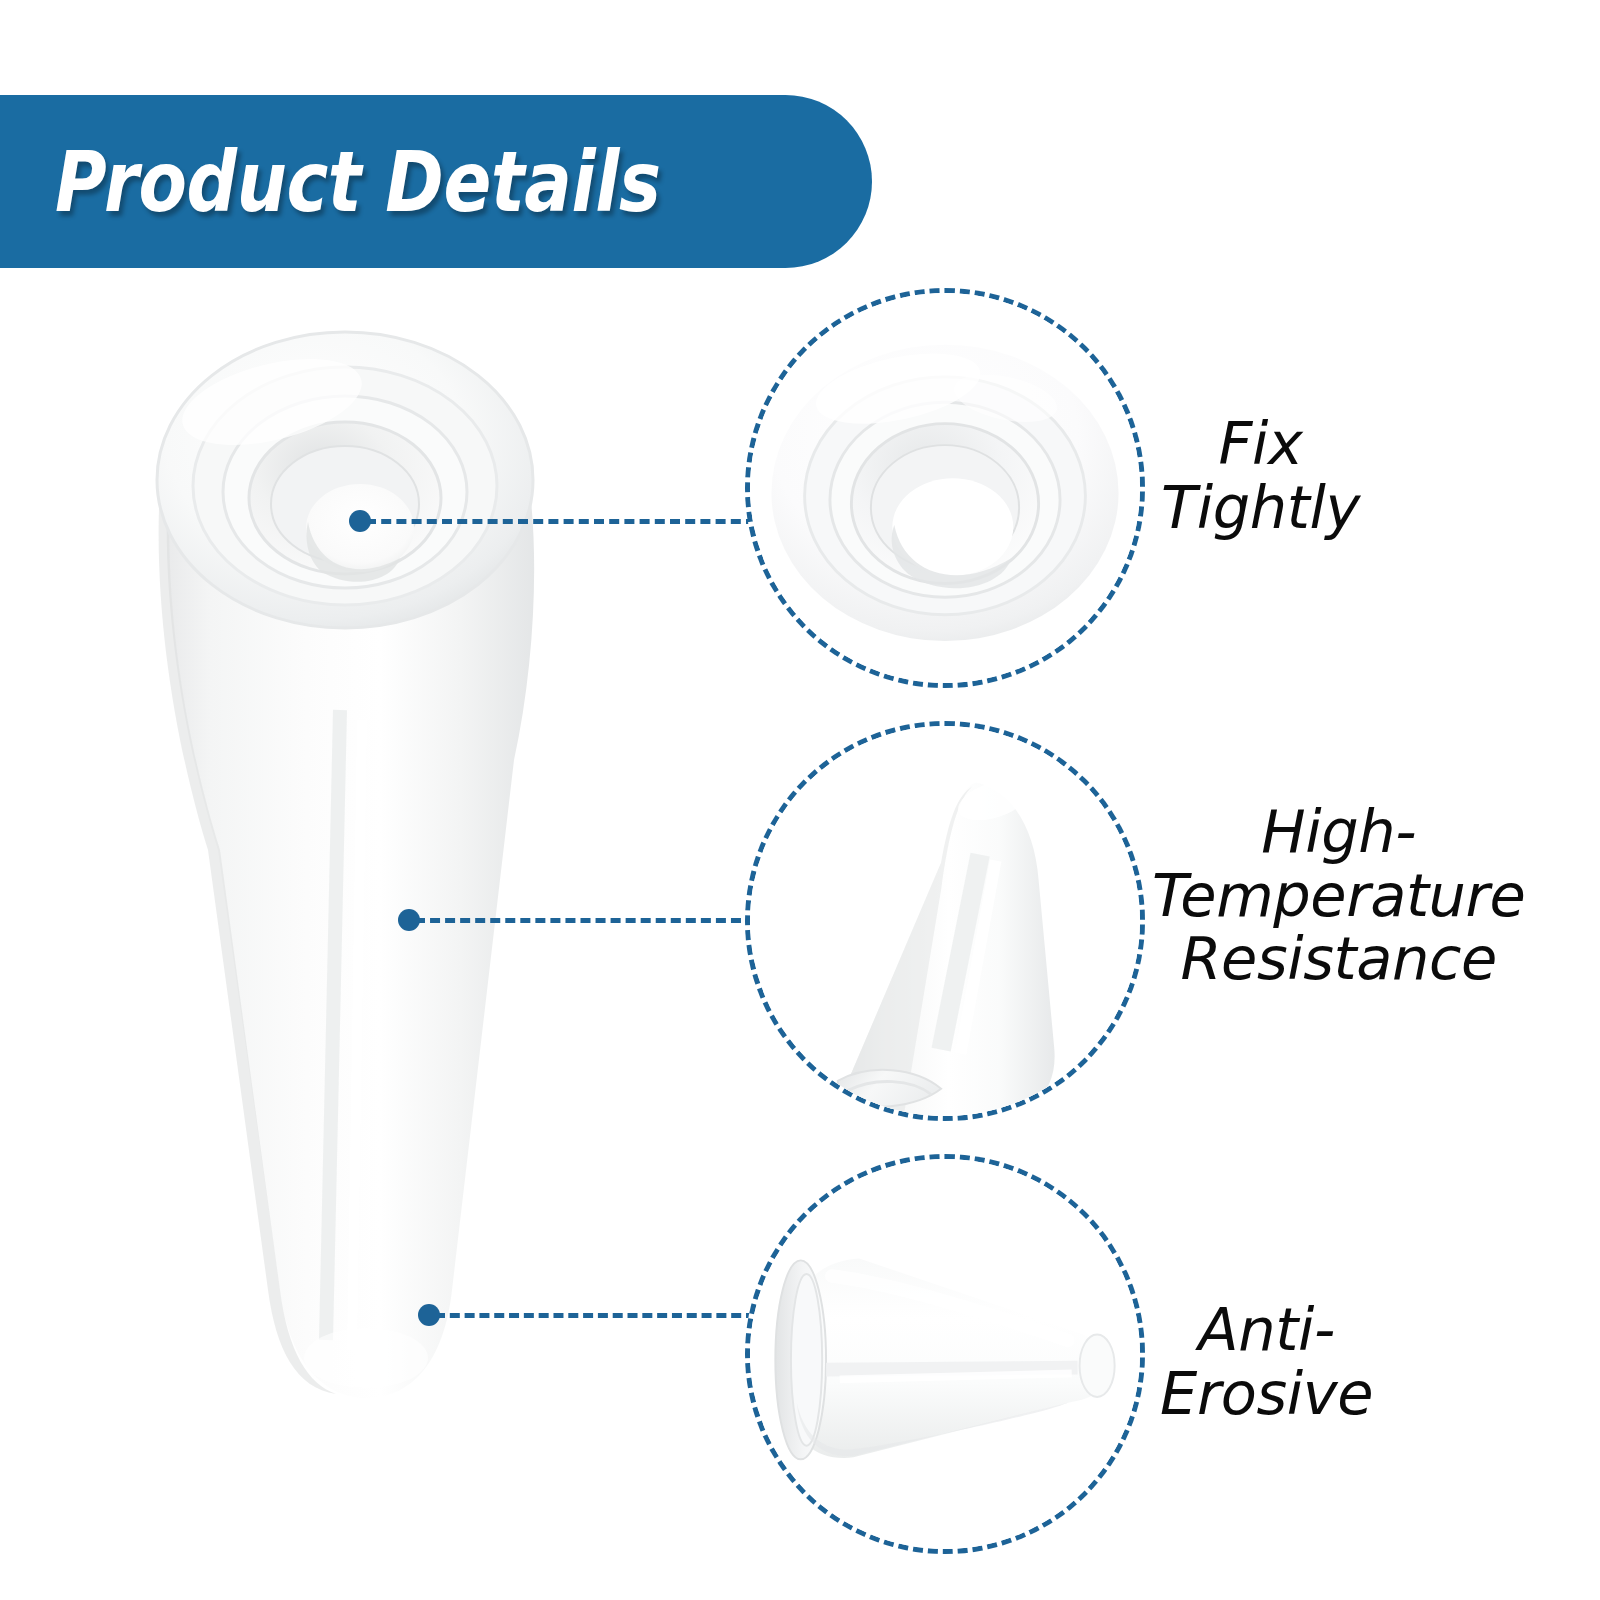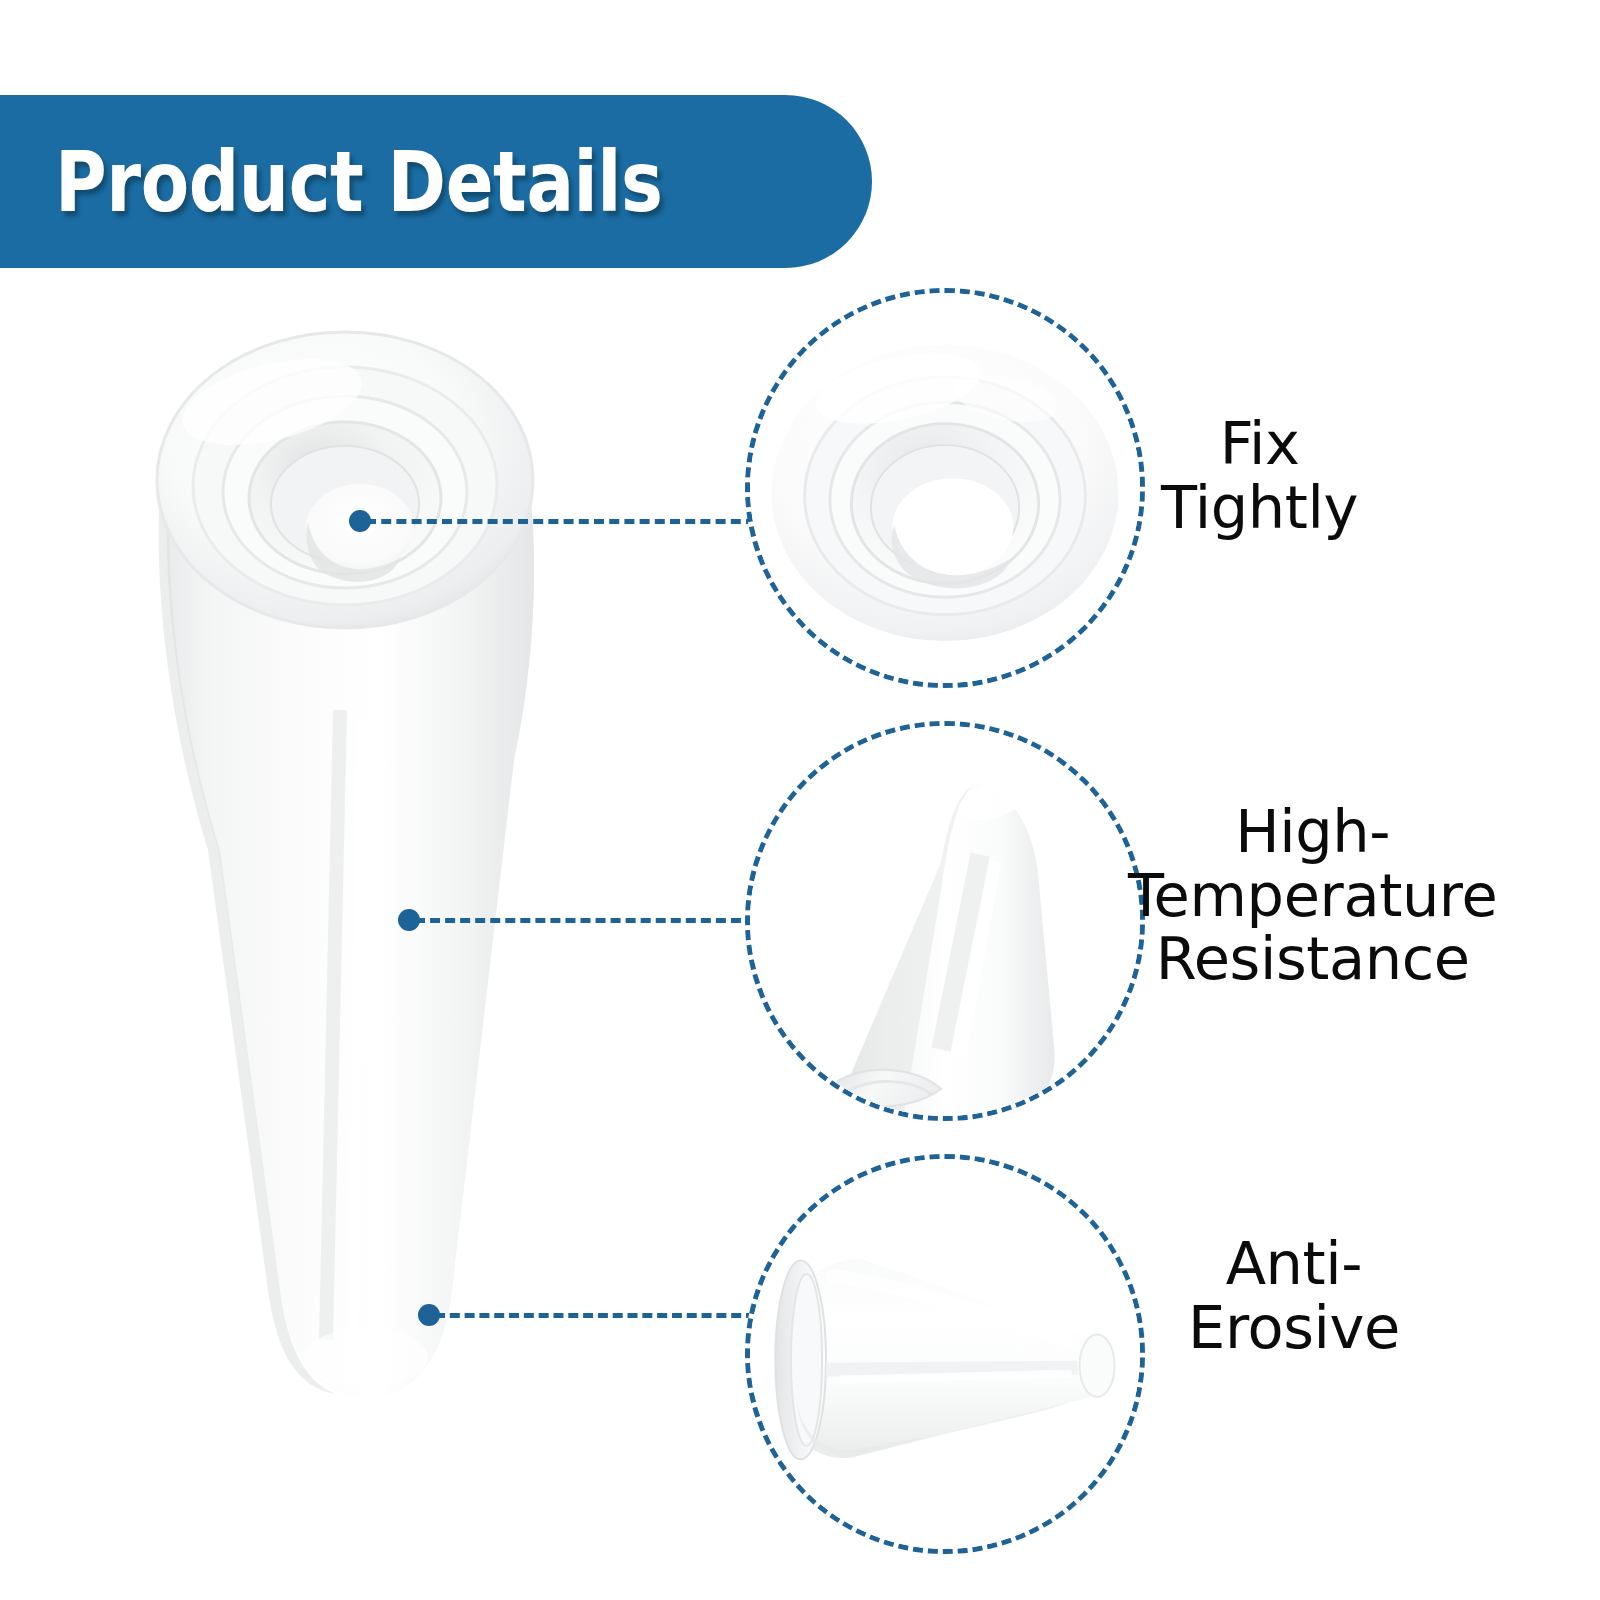--- a/index.html
+++ b/index.html
@@ -10,20 +10,21 @@
     background: #ffffff;
     font-family: "Liberation Sans", sans-serif;
     overflow: hidden;
   }
 
   #stage {
     position: relative;
     width: 1268px;
     height: 1600px;
     background: #ffffff;
+    font-style: italic;
   }
 
   
   .banner {
     position: absolute;
     left: 0;
     top: 95px;
     width: 872px;
     height: 173px;
     background: #1a6ca2;
@@ -86,22 +87,22 @@
     color: #0b0b0b;
     font-family: "DejaVu Sans", sans-serif;
     font-size: 59px;
     line-height: 1.08;
     font-weight: 400;
     letter-spacing: -0.4px;
     white-space: pre-line;
     text-align: center;
   }
   #label-1 { left: 1161px; top: 412px; }
-  #label-2 { left: 1128px; top: 800px; }
-  #label-3 { left: 1160px; top: 1232px; margin-left: 28px; }
+  #label-2 { left: 1152px; top: 800px; }
+  #label-3 { left: 1160px; top: 1298px; }
 </style>
 </head>
 <body>
 
 <div id="stage">
 
   <div class="banner">
     <div class="banner-title">Product Details</div>
   </div>
 

